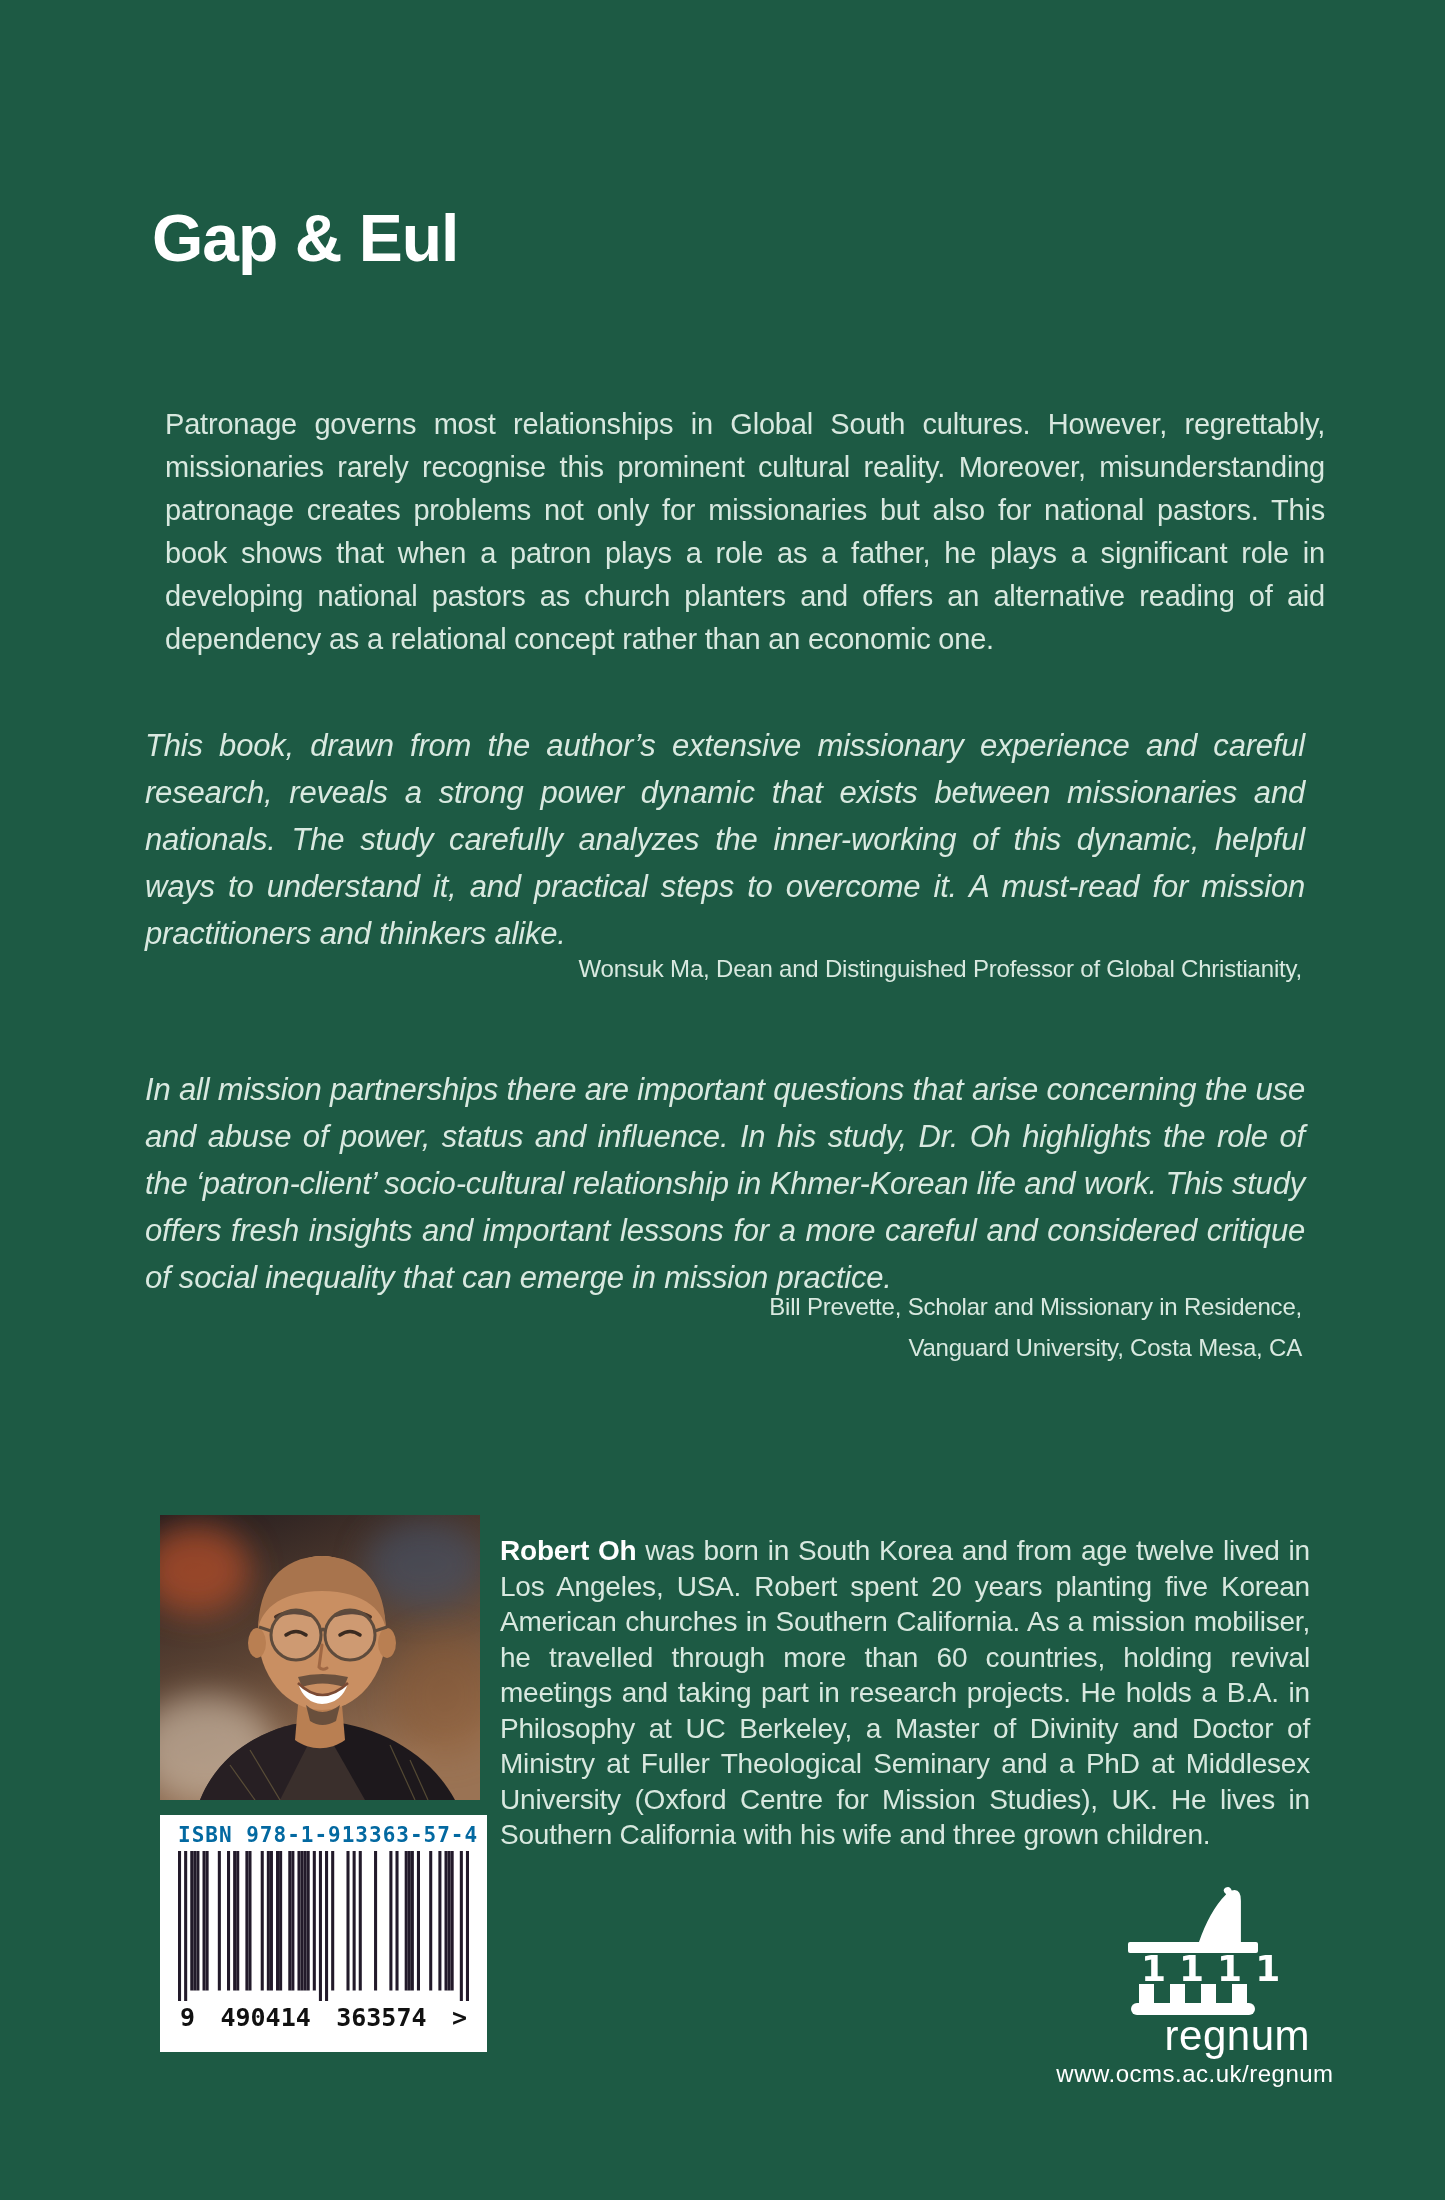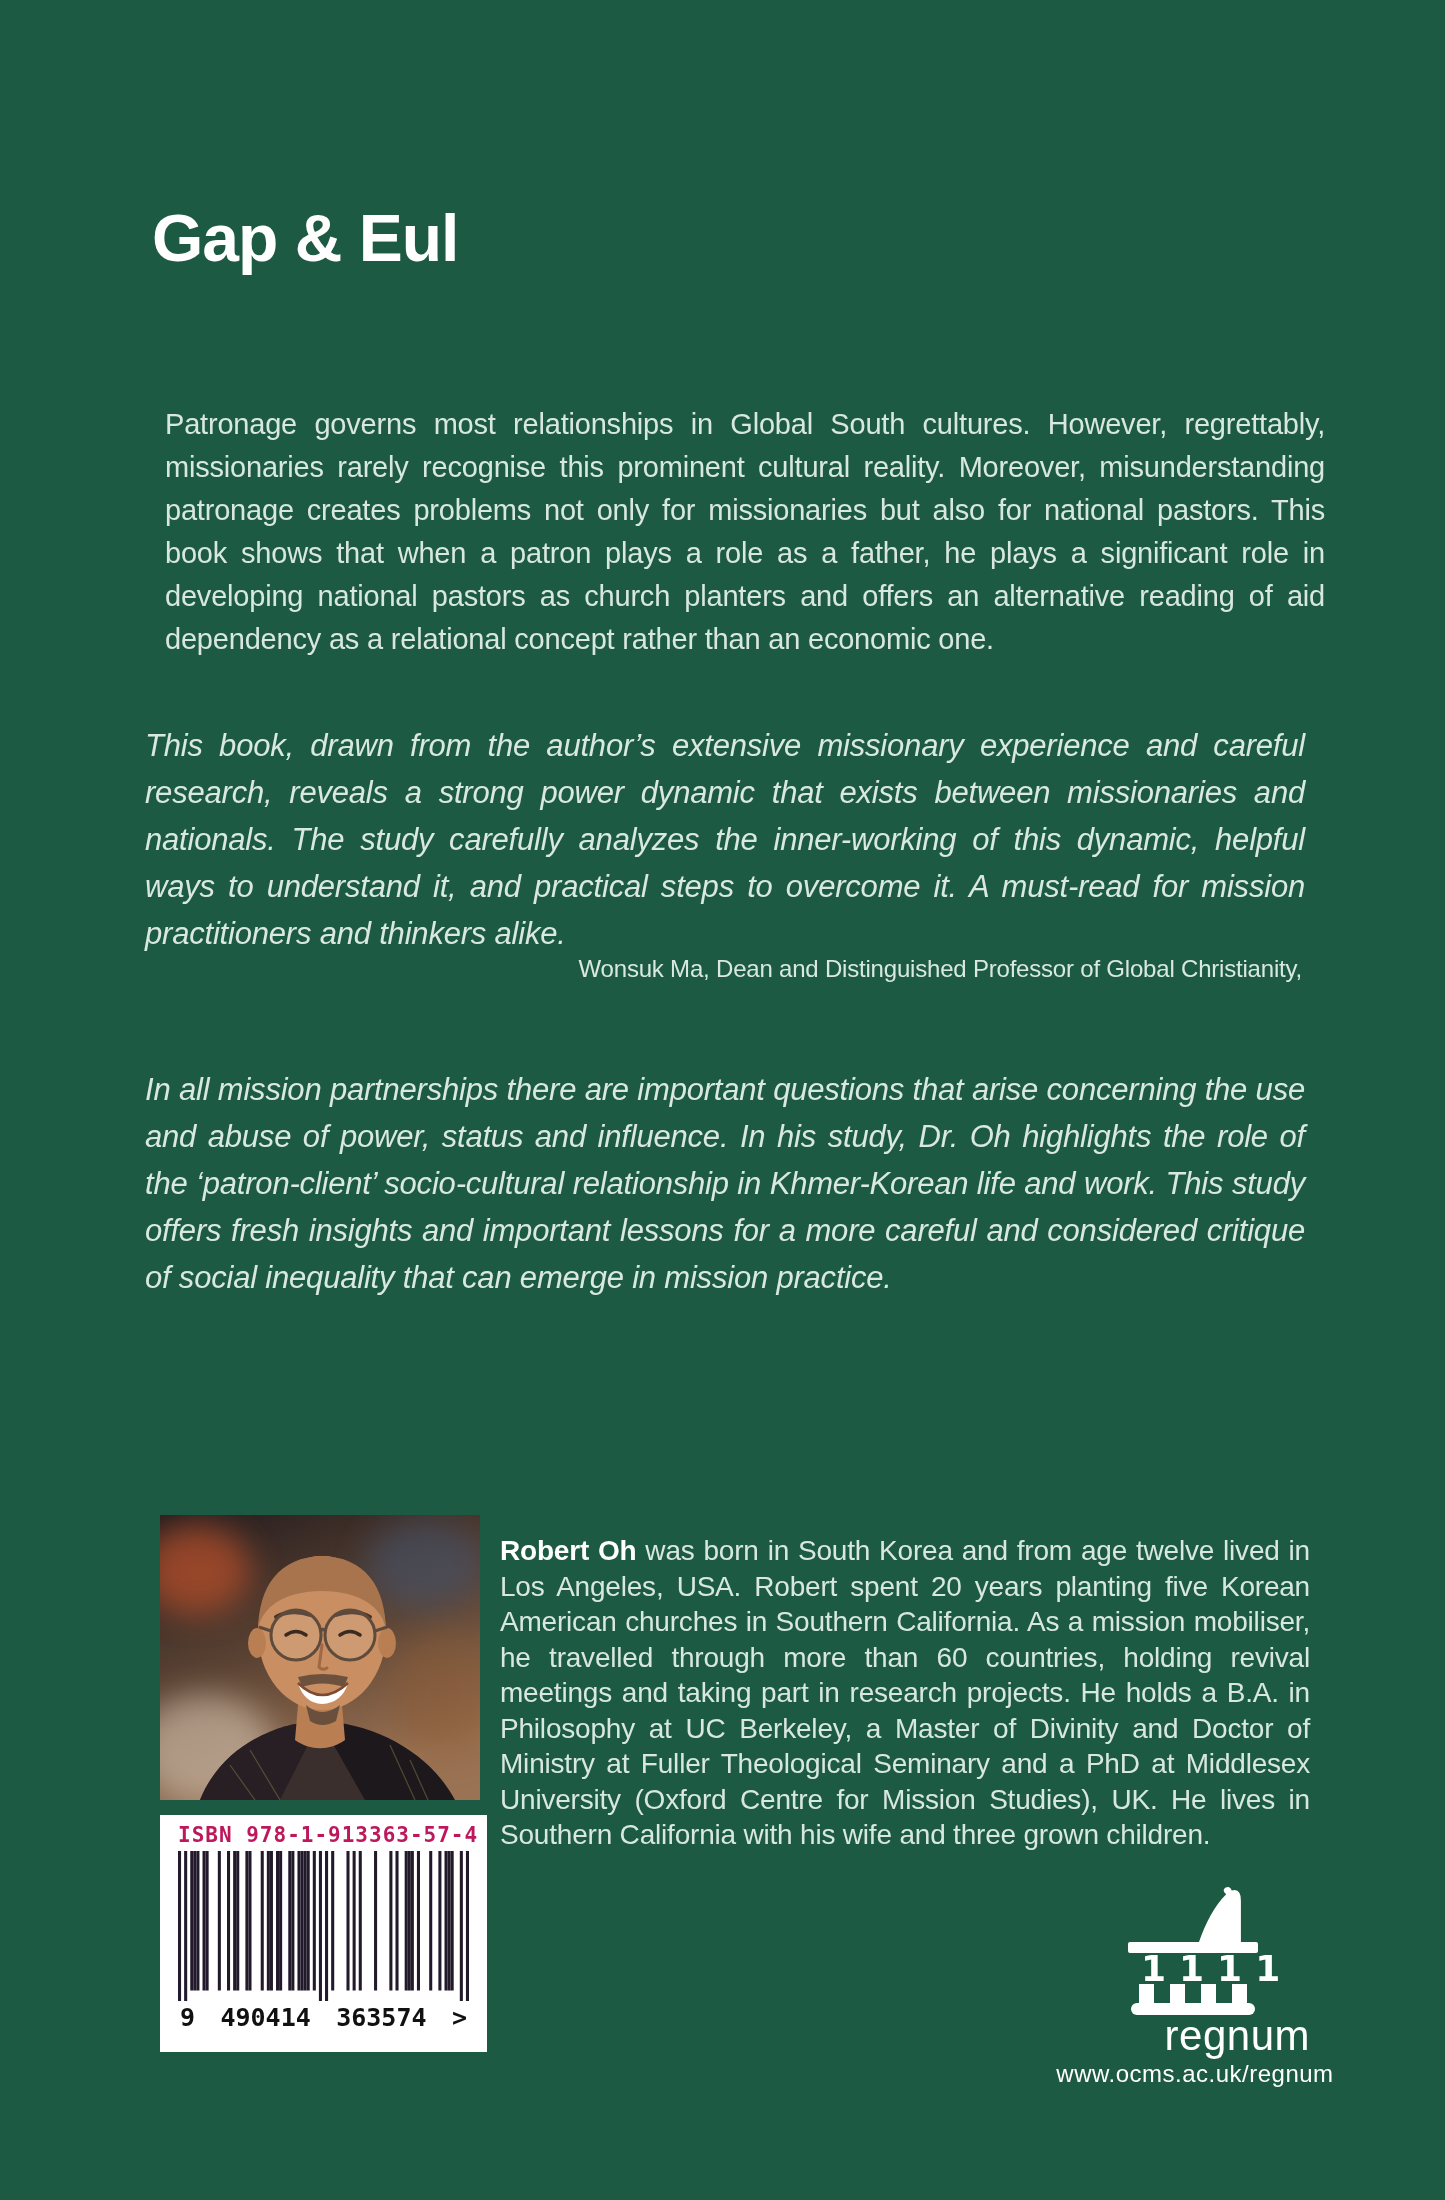--- a/index.html
+++ b/index.html
@@ -43,21 +43,21 @@
     color:#d8e8df;font-size:28px;line-height:35.5px;
     text-align:justify;letter-spacing:-0.2px;
   }
   .bio .author-name{color:#ffffff;font-weight:700;}
   .barcode-box{
     left:160px;top:1815px;width:327px;height:237px;
     background:#ffffff;box-sizing:border-box;padding:8px 18px 0 18px;
   }
   .isbn-label{
     font-family:"DejaVu Sans Mono", monospace;
-    color:#be185d;font-size:21px;font-weight:700;letter-spacing:1px;
+    color:#0369a1;font-size:21px;font-weight:700;letter-spacing:1px;
     text-align:center;white-space:nowrap;
   }
   .barcode-bars{display:block;width:100%;height:150px;margin-top:4px;fill:#221a2a;}
   .barcode-digits{
     display:flex;justify-content:space-between;align-items:baseline;
     font-family:"DejaVu Sans Mono", monospace;
     color:#111111;font-size:25px;font-weight:700;margin-top:2px;
     padding:0 2px;
   }
   
@@ -91,20 +91,24 @@
 
 
   <div class="abs blurb">Patronage governs most relationships in Global South cultures. However, regrettably, missionaries rarely recognise this prominent cultural reality. Moreover, misunderstanding patronage creates problems not only for missionaries but also for national pastors. This book shows that when a patron plays a role as a father, he plays a significant role in developing national pastors as church planters and offers an alternative reading of aid dependency as a relational concept rather than an economic one.</div>
 
   <div class="abs quote q1">This book, drawn from the author’s extensive missionary experience and careful research, reveals a strong power dynamic that exists between missionaries and nationals. The study carefully analyzes the inner-working of this dynamic, helpful ways to understand it, and practical steps to overcome it. A must-read for mission practitioners and thinkers alike.</div>
   <div class="abs attribution a1">
     <div>Wonsuk Ma, Dean and Distinguished Professor of Global Christianity,</div>
   </div>
 
   <div class="abs quote q2">In all mission partnerships there are important questions that arise concerning the use and abuse of power, status and influence. In his study, Dr. Oh highlights the role of the ‘patron-client’ socio-cultural relationship in Khmer-Korean life and work. This study offers fresh insights and important lessons for a more careful and considered critique of social inequality that can emerge in mission practice.</div>
+  <div class="abs attribution a2">
+    <div>Bill Prevette, Scholar and Missionary in Residence,</div>
+    <div>Vanguard University, Costa Mesa, CA</div>
+  </div>
 
   <svg class="abs author-photo" viewBox="0 0 320 285" preserveAspectRatio="none">
     <defs>
       <linearGradient id="pbg" x1="0" y1="0" x2="0.4" y2="1">
         <stop offset="0" stop-color="#241c1e"></stop>
         <stop offset="0.55" stop-color="#5d4434"></stop>
         <stop offset="1" stop-color="#9a7354"></stop>
       </linearGradient>
       <filter id="soft" x="-50%" y="-50%" width="200%" height="200%">
         <feGaussianBlur stdDeviation="16"></feGaussianBlur>

